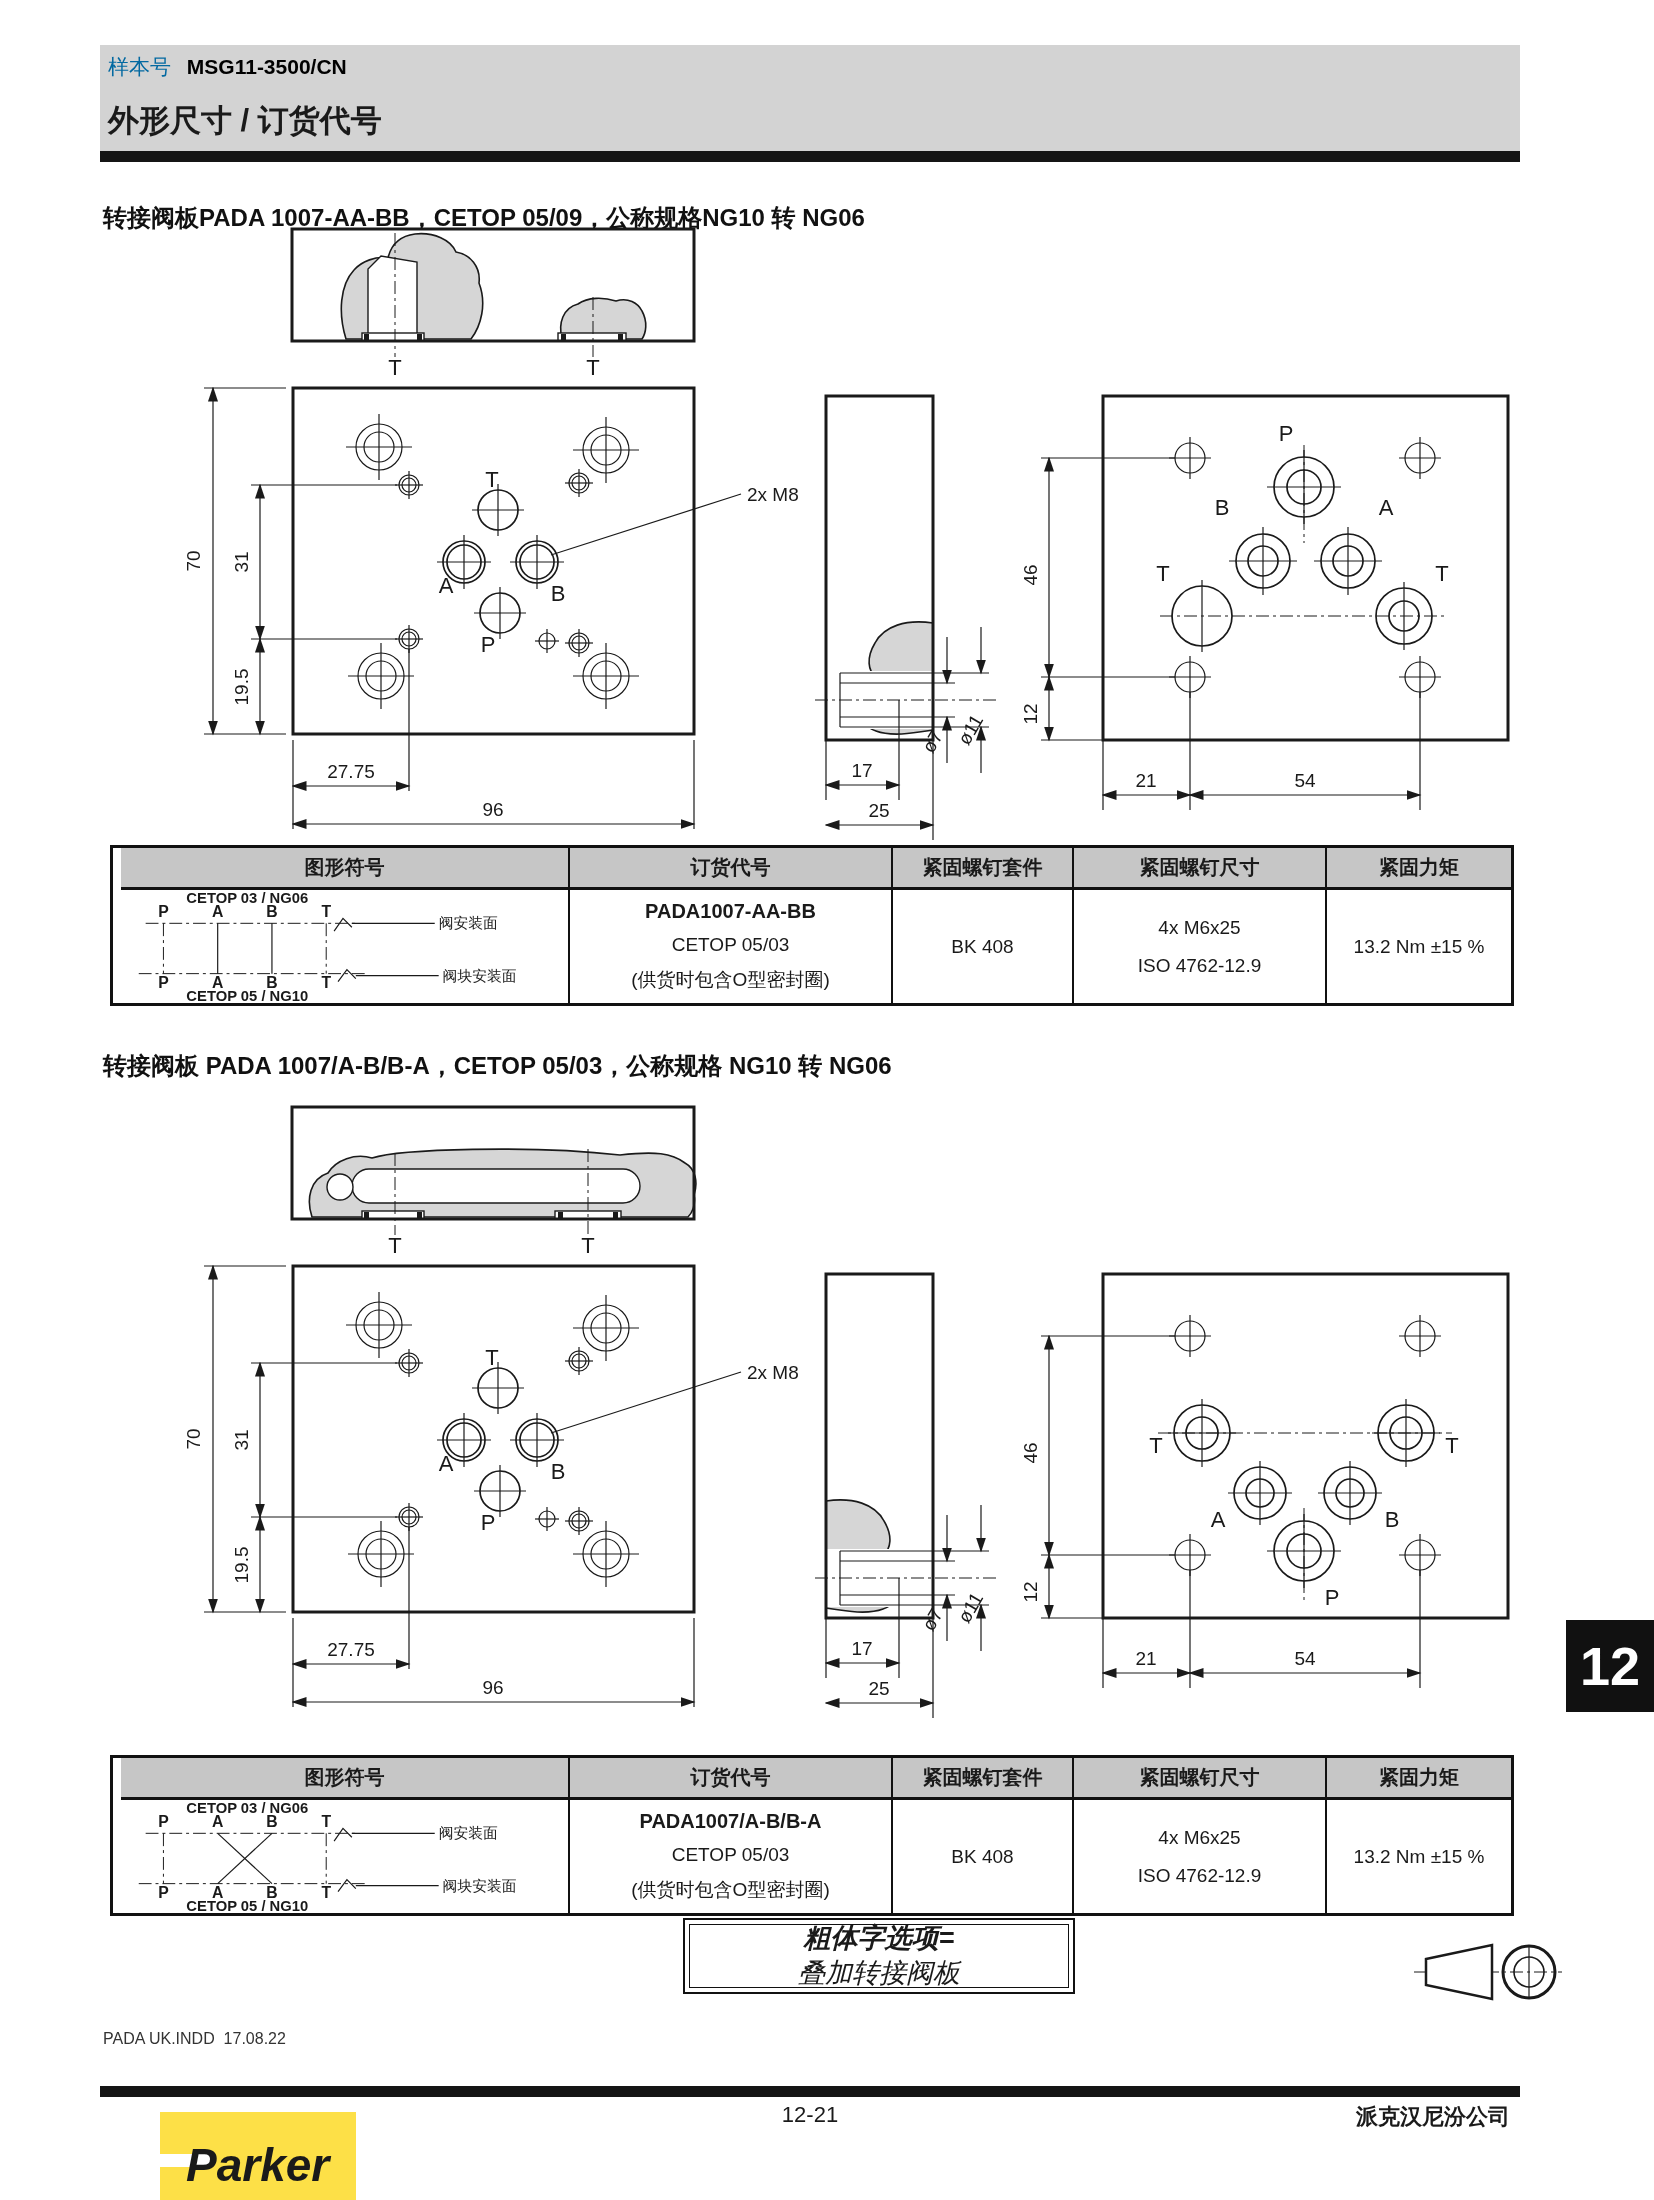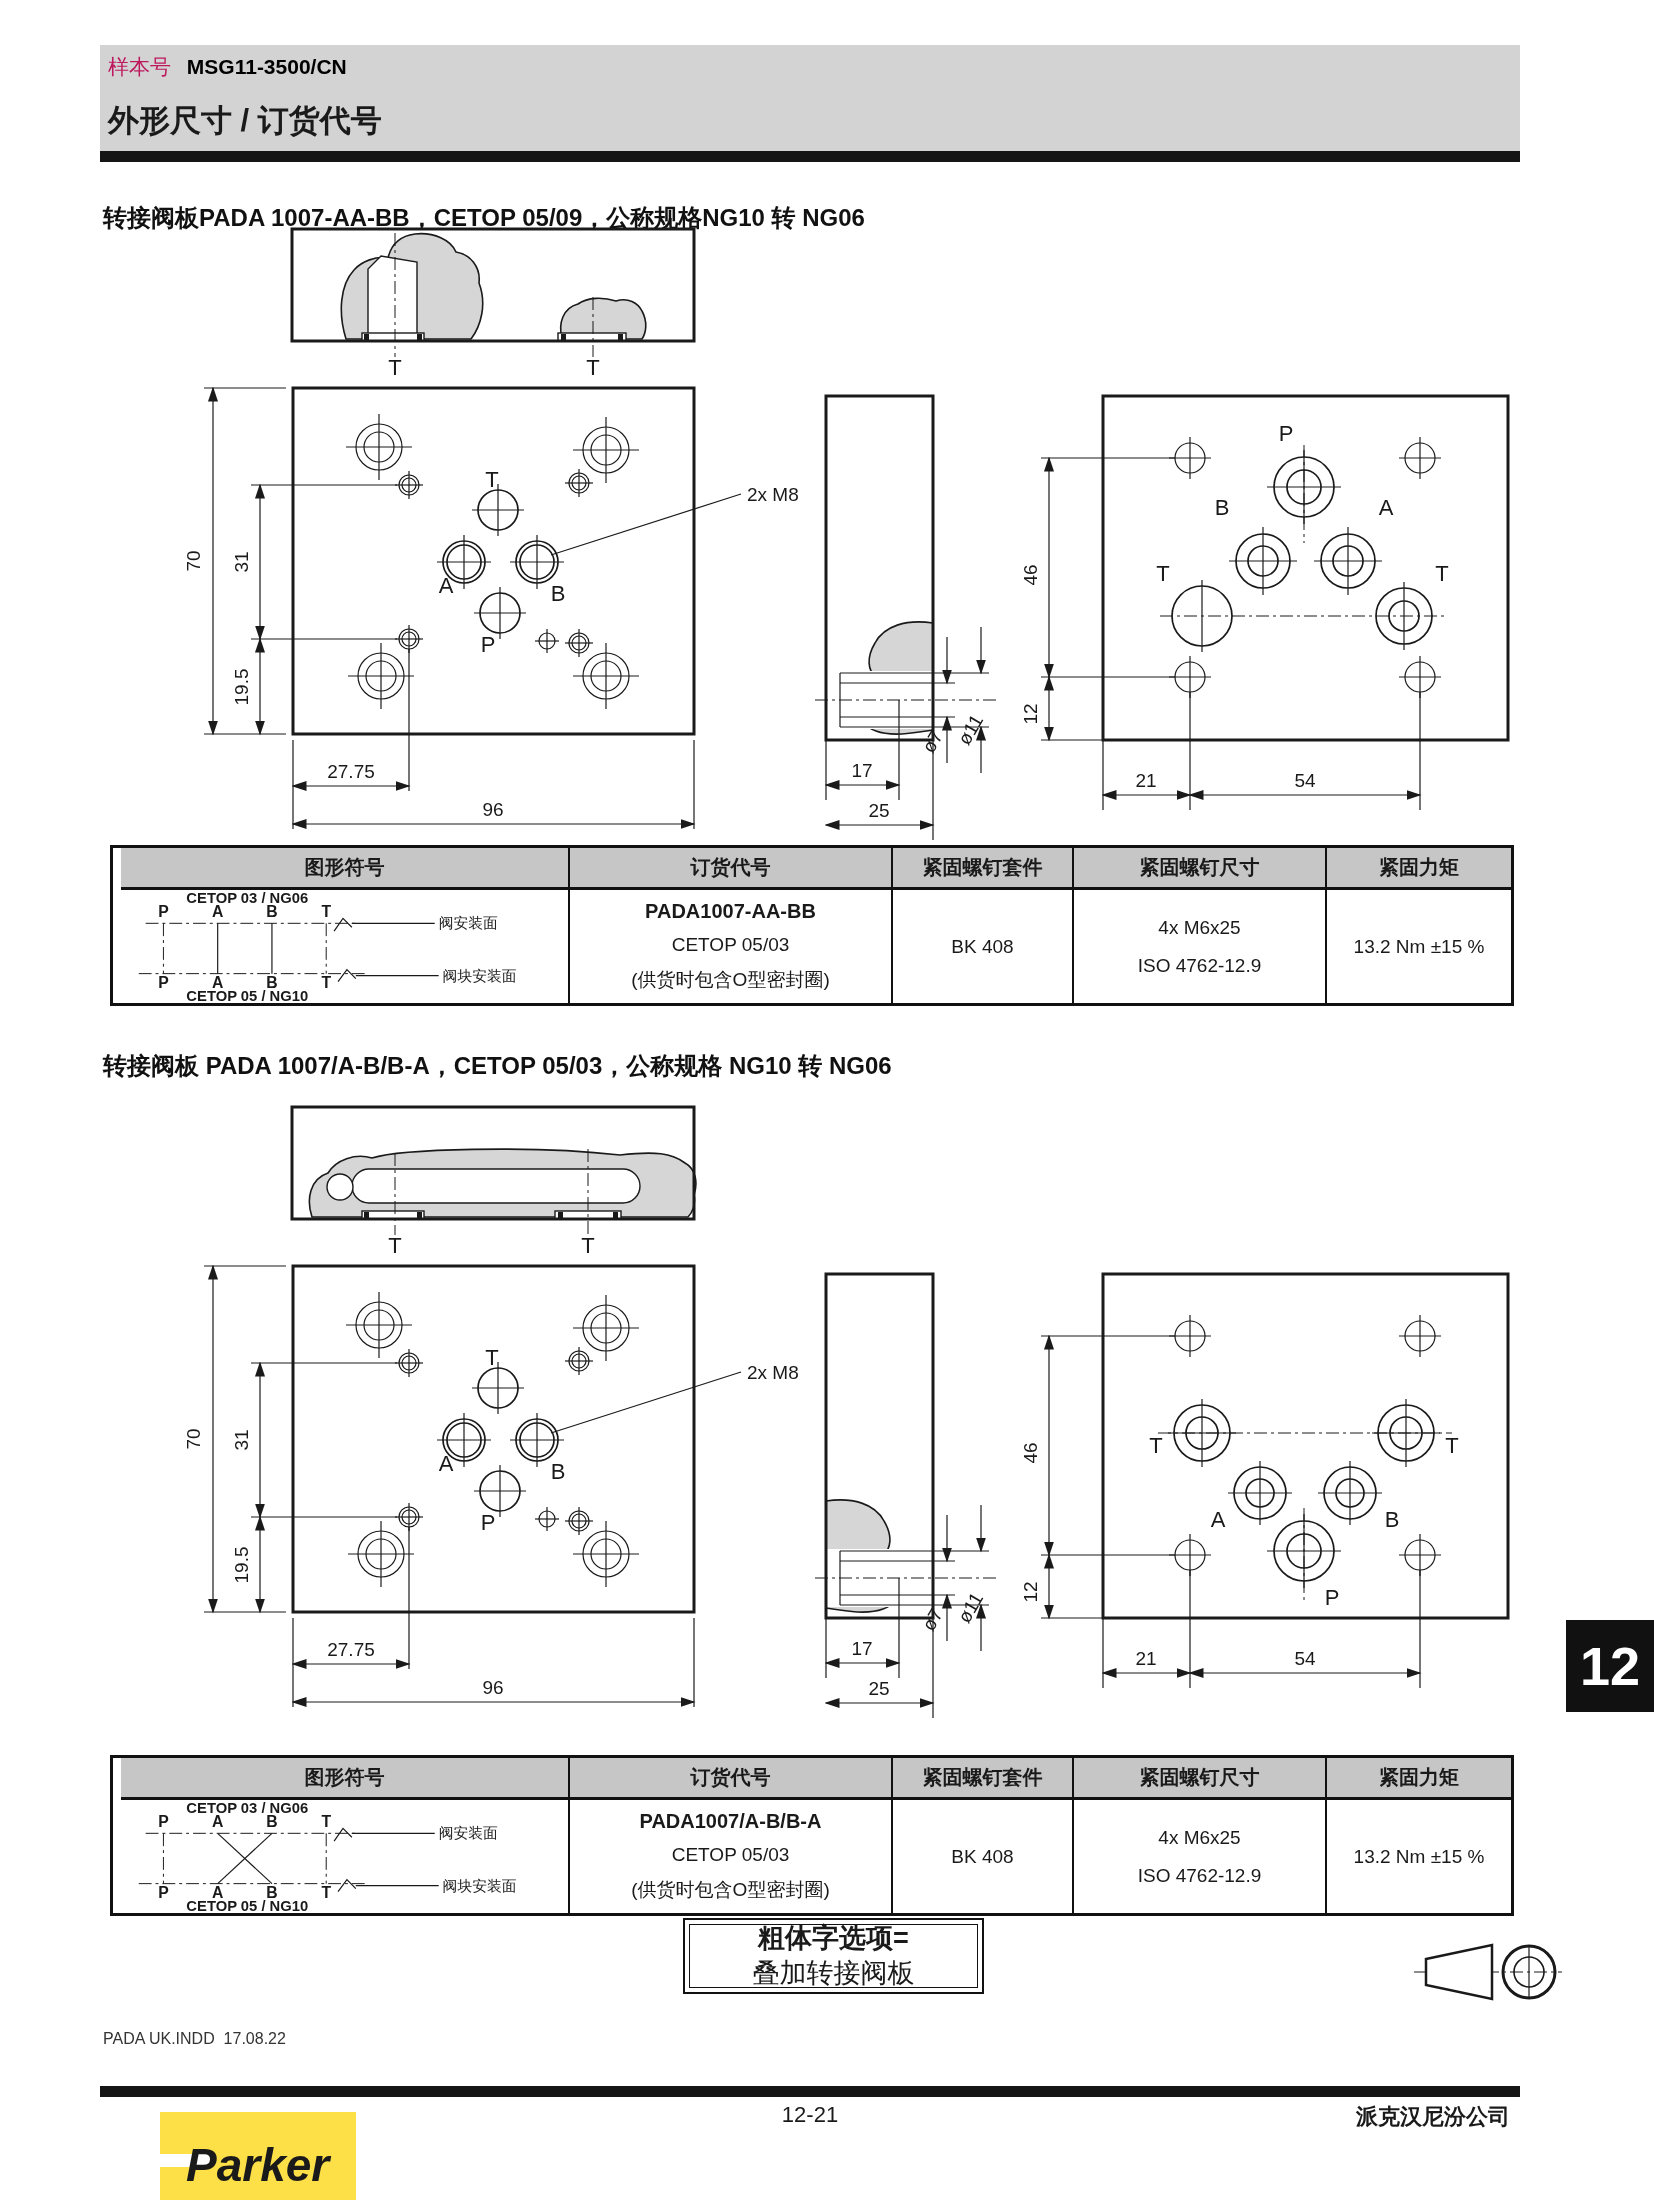--- a/index.html
+++ b/index.html
@@ -3,21 +3,21 @@
 <meta charset="utf-8">
 <style>
   html,body{margin:0;padding:0;}
   body{width:1654px;height:2200px;position:relative;background:#ffffff;overflow:hidden;
        font-family:"Liberation Sans","DejaVu Sans",sans-serif;color:#1a1a1a;}
   .abs{position:absolute;}
   
   .band{position:absolute;left:100px;top:45px;width:1420px;height:106px;background:#d3d3d3;}
   .band-left{position:absolute;left:8px;top:8px;}
   .band-l1{font-size:21px;}
-  .doc-label{color:#be185d;text-align:right;}
+  .doc-label{color:#0369a1;text-align:right;}
   .doc-number{color:#000000;font-weight:600;margin-left:10px;}
   .band-l2{font-size:31px;font-weight:bold;margin-top:19px;}
   .band-right{position:absolute;left:770px;top:8px;}
   .band-r1{font-size:28px;font-weight:bold;}
   .band-r2{font-size:30px;font-weight:bold;margin-top:10px;}
   .band-rule{position:absolute;left:100px;top:151px;width:1420px;height:11px;background:#151515;}
   
   .sec-title{position:absolute;left:103px;font-size:24px;font-weight:bold;color:#111;}
   
   svg .oln{fill:none;stroke:#1a1a1a;stroke-width:3;}
@@ -39,22 +39,22 @@
   .sp-cell:first-child{border-left:none;}
   .sp-head .sp-cell{background:#c6c6c6;border-bottom:3px solid #111;height:42px;font-weight:bold;font-size:20px;}
   .sp-body .sp-cell{height:113px;flex-direction:column;font-size:19px;gap:16px;}
   .sp-body .ord{gap:11px;}
   .ord .code{font-weight:bold;font-size:20px;}
   .sp-body .sym{justify-content:flex-start;align-items:flex-start;}
   svg .sct{font-size:15px;font-weight:bold;}
   svg .spt{font-size:16px;font-weight:bold;}
   svg .ssf{font-size:15px;}
   
-  .note-box{position:absolute;left:683px;top:1918px;width:301px;height:76px;border:2.5px solid #111;
-            padding:4px;box-sizing:border-box;}
+  .note-box{position:absolute;left:683px;top:1918px;width:392px;height:76px;border:2.5px solid #111;
+            padding:4px;box-sizing:border-box;font-style:italic;}
   .note-inner{border:1.5px solid #111;width:100%;height:100%;display:flex;flex-direction:column;
               align-items:center;justify-content:center;line-height:1.3;box-sizing:border-box;}
   .note-l1{font-weight:bold;font-size:27px;}
   .note-l2{font-size:27px;}
   
   .chtab{position:absolute;left:1566px;top:1620px;width:88px;height:92px;background:#111;color:#fff;
          font-weight:bold;font-size:54px;display:flex;align-items:center;justify-content:center;}
   
   .file-note{position:absolute;left:103px;top:2030px;font-size:16px;color:#333;white-space:pre;}
   .foot-rule{position:absolute;left:100px;top:2086px;width:1420px;height:11px;background:#151515;}

